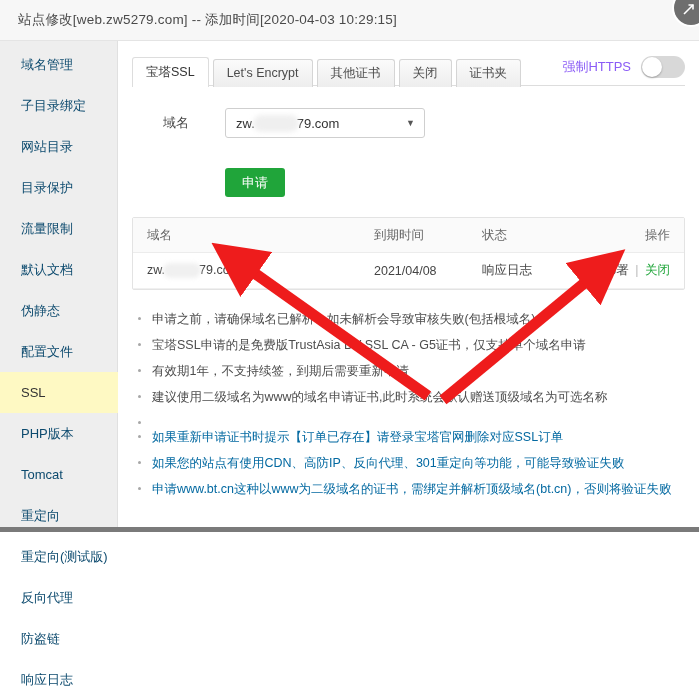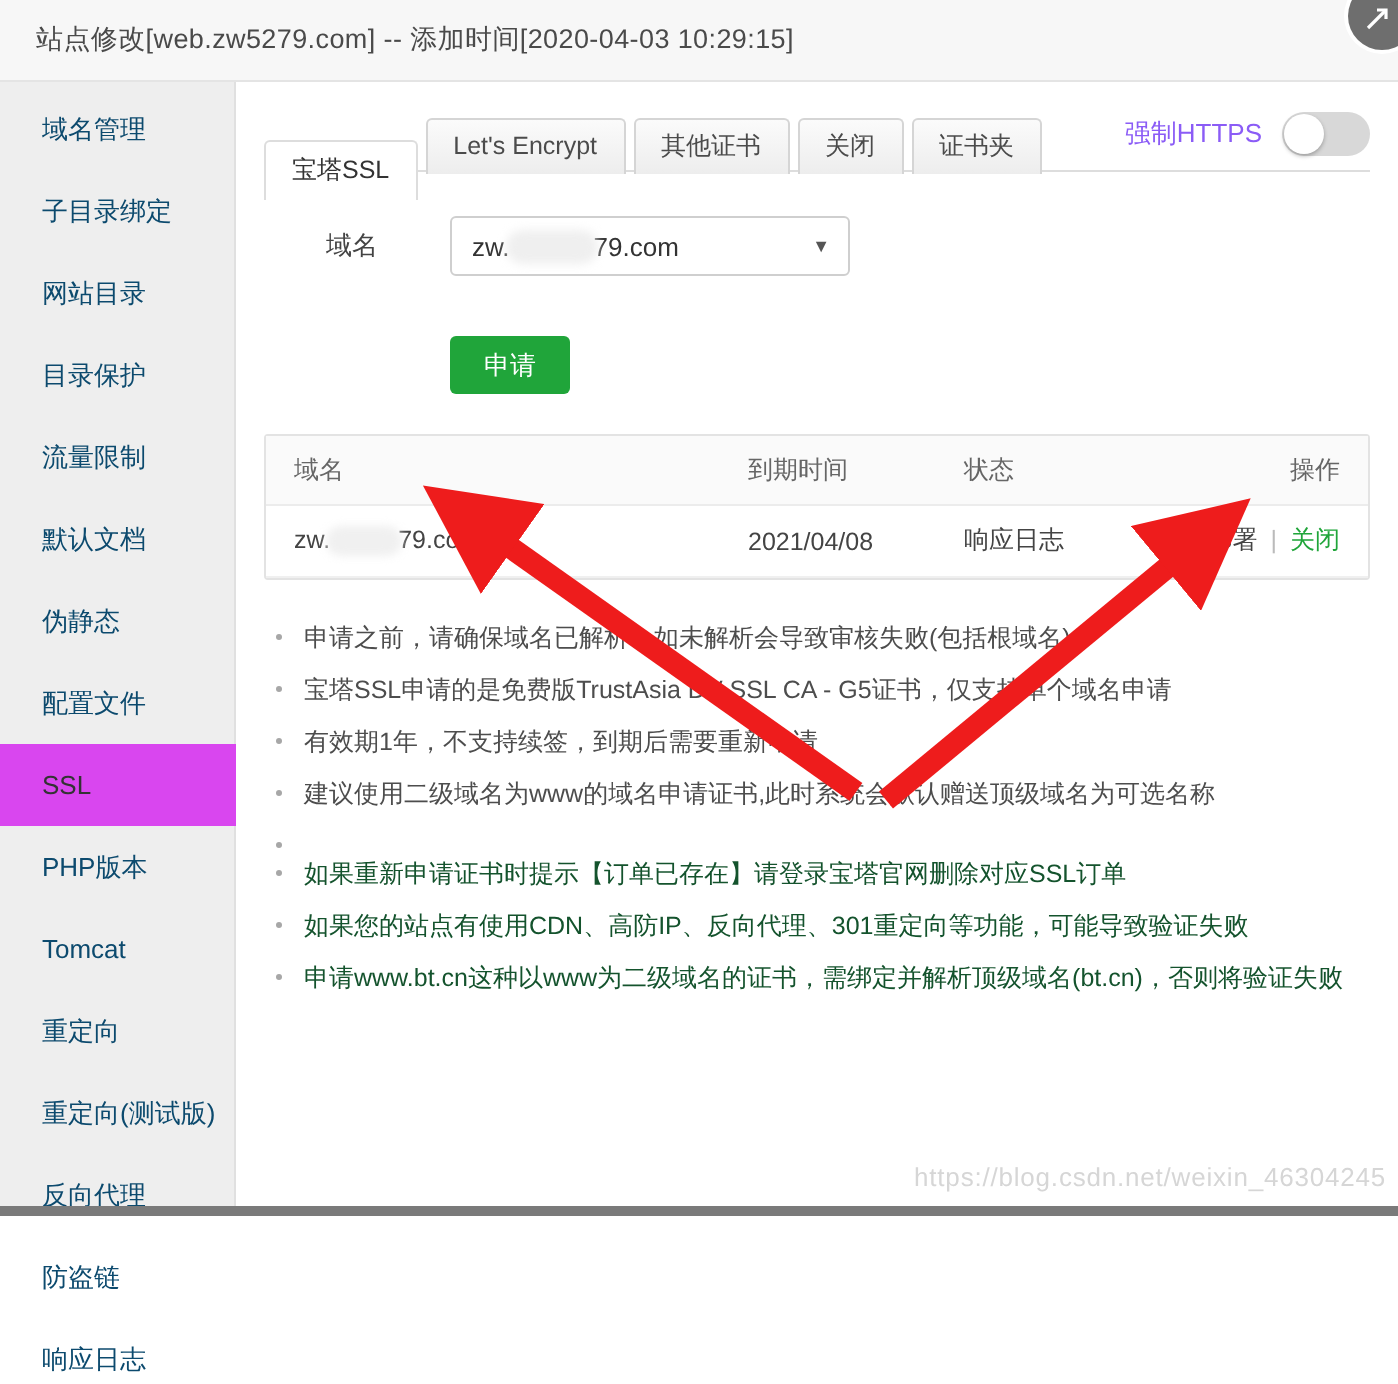--- a/index.html
+++ b/index.html
@@ -13,21 +13,21 @@
     font-size: 13px;
     color: #333;
     overflow: hidden;
     position: relative;
   }
 
   
   #window {
     position: absolute;
     left: 0; top: 0;
-    width: 699px; height: 608px;
+    width: 699px; height: 532px;
     background: #fff;
     display: flex;
     flex-direction: column;
   }
 
   
   #titlebar {
     height: 41px;
     background: #f7f7f7;
     border-bottom: 1px solid #e4e4e4;
@@ -75,21 +75,21 @@
     height: 41px;
     line-height: 41px;
     padding-left: 18px;
     font-size: 13px;
     color: #0c4a6e;
     cursor: pointer;
     border-left: 3px solid transparent;
     white-space: nowrap;
   }
   .side-item.active {
-    background: #d946ef;
+    background: #fef9c3;
     color: #333;
     border-left-color: transparent;
     position: relative;
     margin-right: -1px;
   }
 
   
   #content {
     flex: 1 1 auto;
     background: #fff;
@@ -120,21 +120,21 @@
     cursor: pointer;
     position: relative;
     top: 1px;
     white-space: nowrap;
   }
   .tab.active {
     background: #fff;
     color: #333;
     height: 30px;
     line-height: 29px;
-    top: 14px;
+    top: 1px;
     z-index: 3;
     border-color: #ddd;
     box-shadow: 0 1px 0 0 #fff;
   }
   #force-https {
     margin-left: auto;
     display: flex;
     align-items: center;
     gap: 10px;
     padding-bottom: 4px;
@@ -265,21 +265,21 @@
     line-height: 26px;
     color: #4d4d4d;
   }
   .note .dot {
     flex: 0 0 auto;
     width: 3px; height: 3px;
     border-radius: 50%;
     background: #a7a7a7;
     margin: 11px 11px 0 0;
   }
-  .note.warn { color: #14532d; }
+  .note.warn { color: #0369a1; }
   .note.warn .dot { background: #a7a7a7; }
 
   
   #arrows {
     position: absolute;
     left: 0; top: 0;
     width: 699px; height: 692px;
     pointer-events: none;
   }
   #watermark {
@@ -414,21 +414,20 @@
           </div>
         <div class="note warn">
             <span class="dot"></span>
             <span>申请www.bt.cn这种以www为二级域名的证书，需绑定并解析顶级域名(bt.cn)，否则将验证失败</span>
           </div>
       </div>
 
     </div>
   </div>
 
-  <div id="watermark">https://blog.csdn.net/weixin_46304245</div>
   <div id="bottom-bar"></div>
 </div>
 
 <svg id="arrows" viewBox="0 0 699 692">
   <defs>
     <marker id="ah" markerWidth="5" markerHeight="5" refX="2.6" refY="2.5" orient="auto">
       <path d="M0,0 L5,2.5 L0,5 z" fill="#ee1c1c"></path>
     </marker>
   </defs>
   <line x1="428" y1="396" x2="233" y2="258" stroke="#ee1c1c" stroke-width="11" marker-end="url(#ah)"></line>

